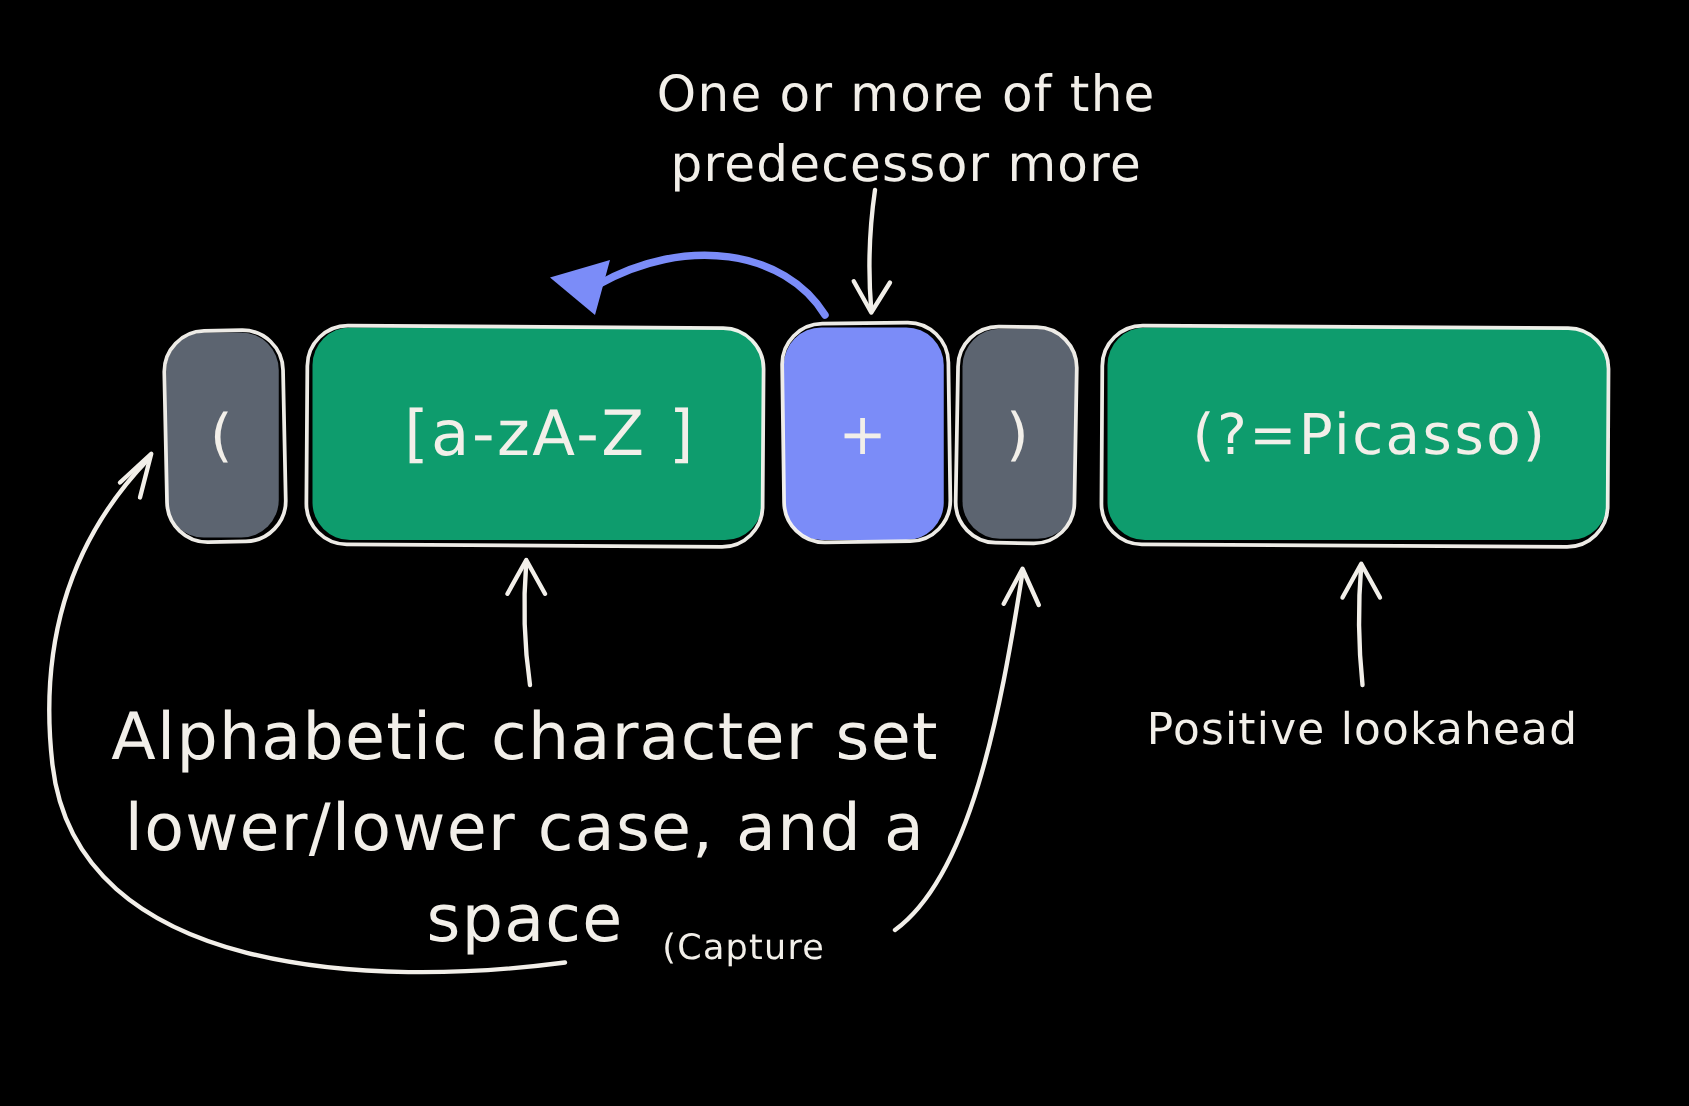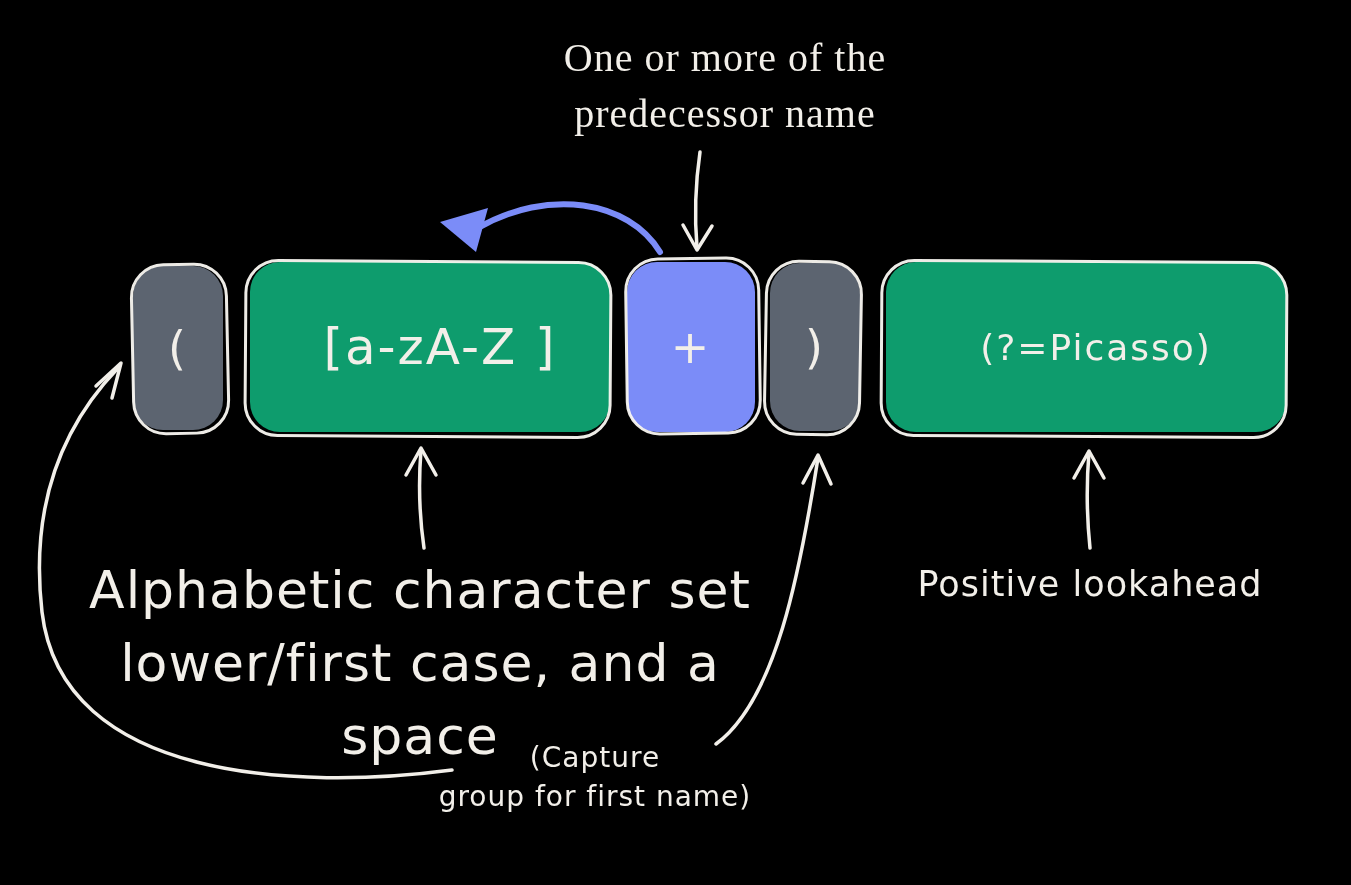--- a/index.html
+++ b/index.html
@@ -48,30 +48,30 @@
   .t-lookahead::after { transform: rotate(0.35deg) translate(-2px, 2px); }
 
   .gray  { background: #5c6470; }
   .green { background: #0e9c6d; padding-left: 20px; }
   .blue  { background: #7b8cf8; }
 
   .t-open      { left: 133px; top: 266px; width: 90px;  height: 164px; font-size: 46px; }
   .t-charset   { left: 250px; top: 262px; width: 360px; height: 170px; font-size: 50px; }
   .t-plus      { left: 627px; top: 262px; width: 128px; height: 170px; font-size: 46px; }
   .t-close     { left: 770px; top: 263px; width: 90px;  height: 168px; font-size: 46px; }
-  .t-lookahead { left: 886px; top: 262px; width: 400px; height: 170px; font-size: 36px; }
+  .t-lookahead { left: 886px; top: 262px; width: 400px; height: 170px; font-size: 45px; }
 
   .annotation {
     position: absolute;
     color: #f2efe9;
     text-align: center;
     line-height: 1.4;
     letter-spacing: 1px;
   }
-  .a-quantifier { left: 450px; top: 30px;  width: 550px; font-size: 40px; font-family: Liberation Serif, serif; }
+  .a-quantifier { left: 450px; top: 48px;  width: 550px; font-size: 40px; }
   .a-charset    { left: 40px;  top: 554px; width: 760px; font-size: 52px; }
   .a-lookahead  { left: 870px; top: 560px; width: 440px; font-size: 35px; }
   .a-capture    { left: 330px; top: 738px; width: 530px; font-size: 28px; }
 </style>
 </head>
 <body>
 
 <div class="canvas">
 
   <svg class="arrows" viewBox="0 0 1351 885">
@@ -94,21 +94,21 @@
     </g>
 
     <g>
       <path d="M 660 252 C 628 200 548 188 478 228" stroke="#7b8cf8" stroke-width="6" fill="none" stroke-linecap="round"></path>
       <polygon points="440,222 488,208 476,252" fill="#7b8cf8"></polygon>
     </g>
   </svg>
 
   <div class="annotation a-quantifier">
     <div>One or more of the</div>
-    <div>predecessor name</div>
+    <div>predecessor more</div>
   </div>
 
   <div class="token gray t-open">
     <span>(</span>
   </div>
 
   <div class="token green t-charset">
     <span>[a-zA-Z ]</span>
   </div>
 
@@ -119,25 +119,24 @@
   <div class="token gray t-close">
     <span>)</span>
   </div>
 
   <div class="token green t-lookahead">
     <span>(?=Picasso)</span>
   </div>
 
   <div class="annotation a-charset">
     <div>Alphabetic character set</div>
-    <div>lower/first case, and a space</div>
+    <div>lower/lower case, and a space</div>
   </div>
 
   <div class="annotation a-lookahead">
     <div>Positive lookahead</div>
   </div>
 
   <div class="annotation a-capture">
     <div>(Capture</div>
-    <div>group for first name)</div>
   </div>
 
 </div>
 
 </body></html>

